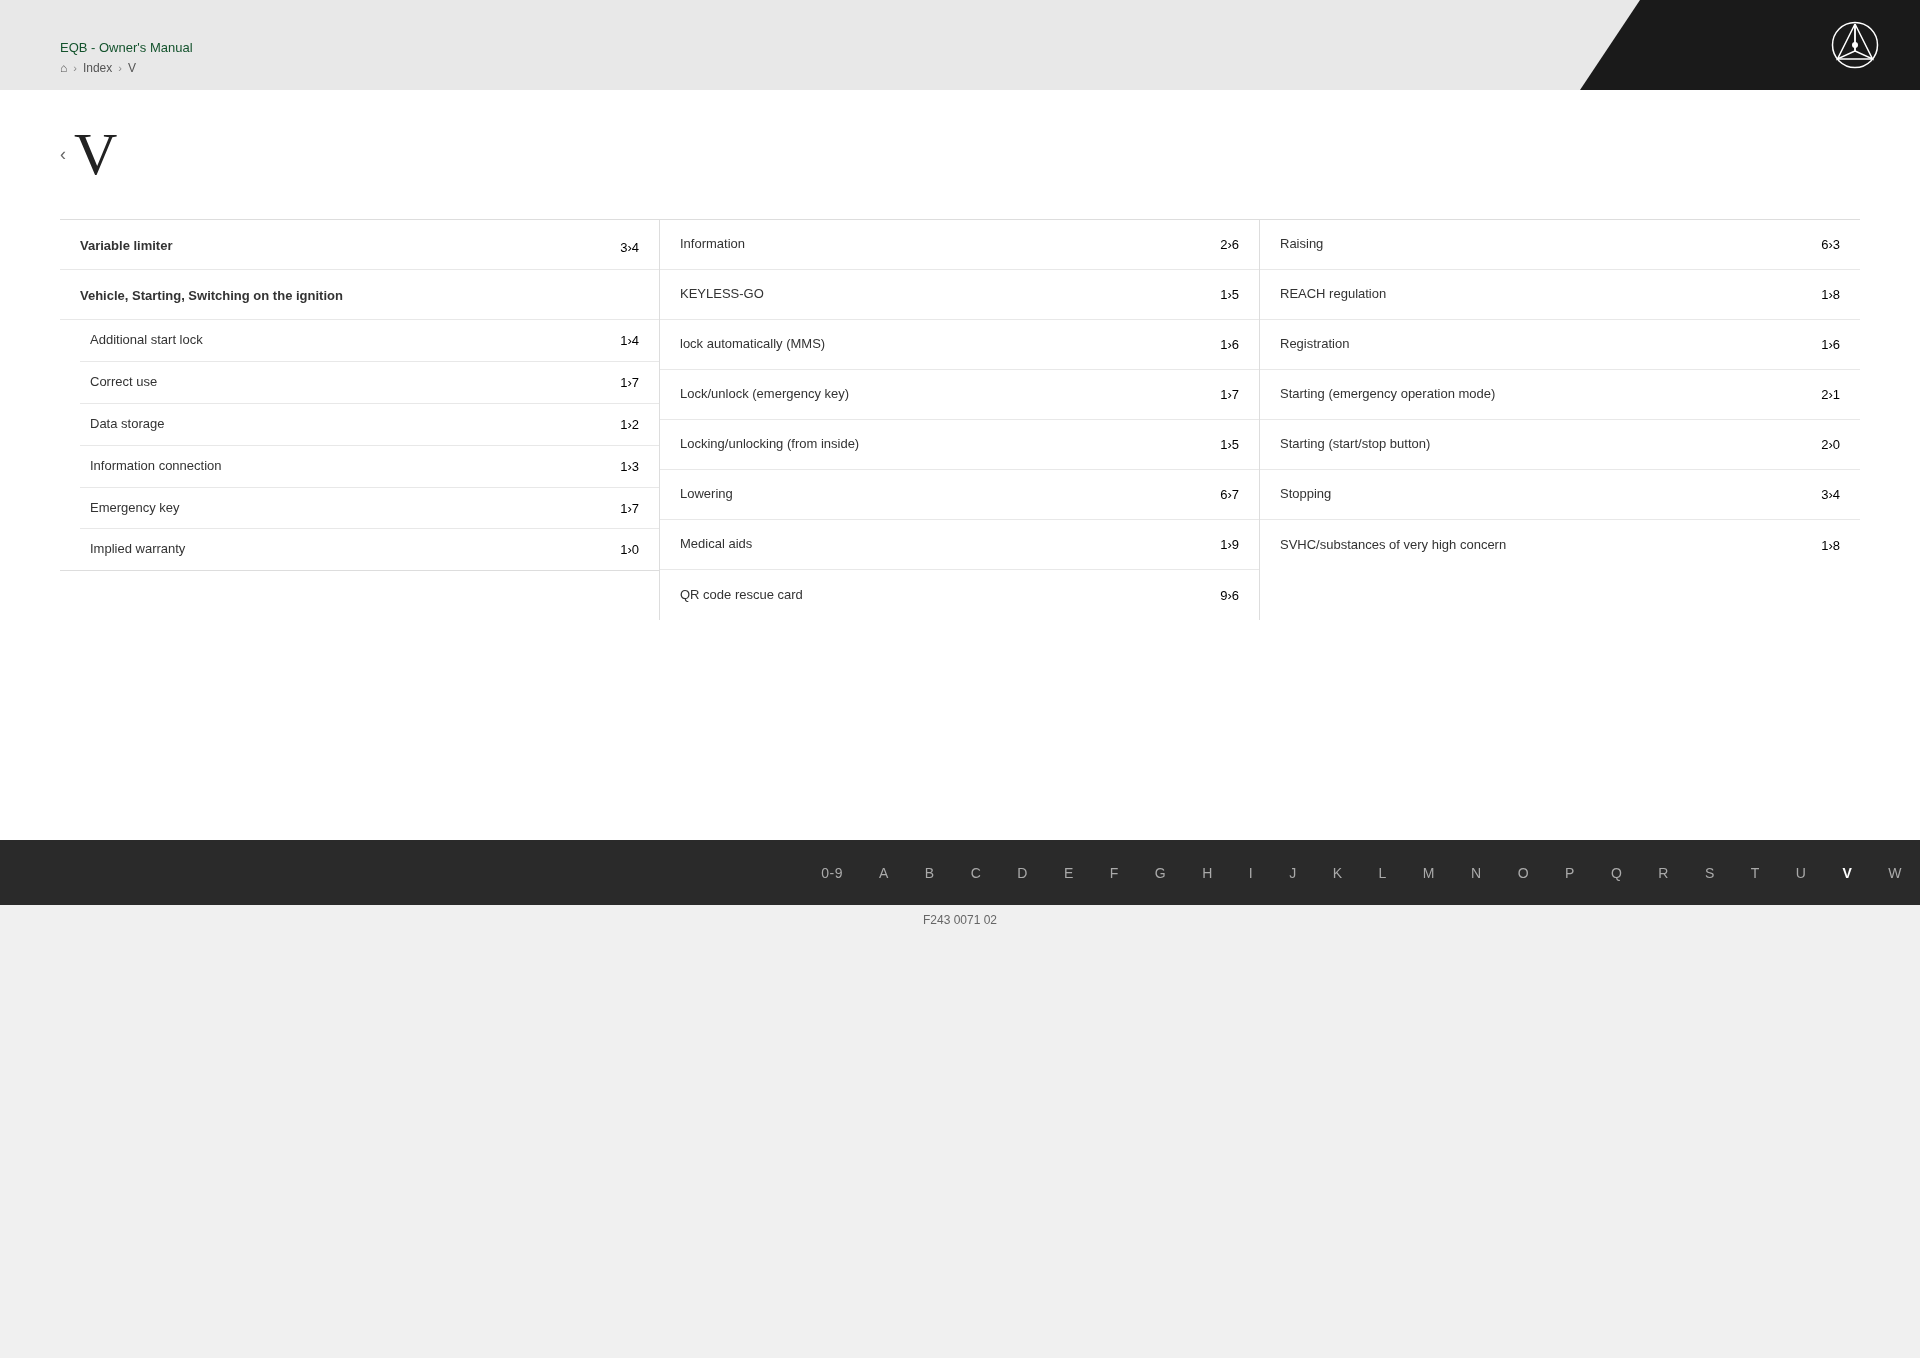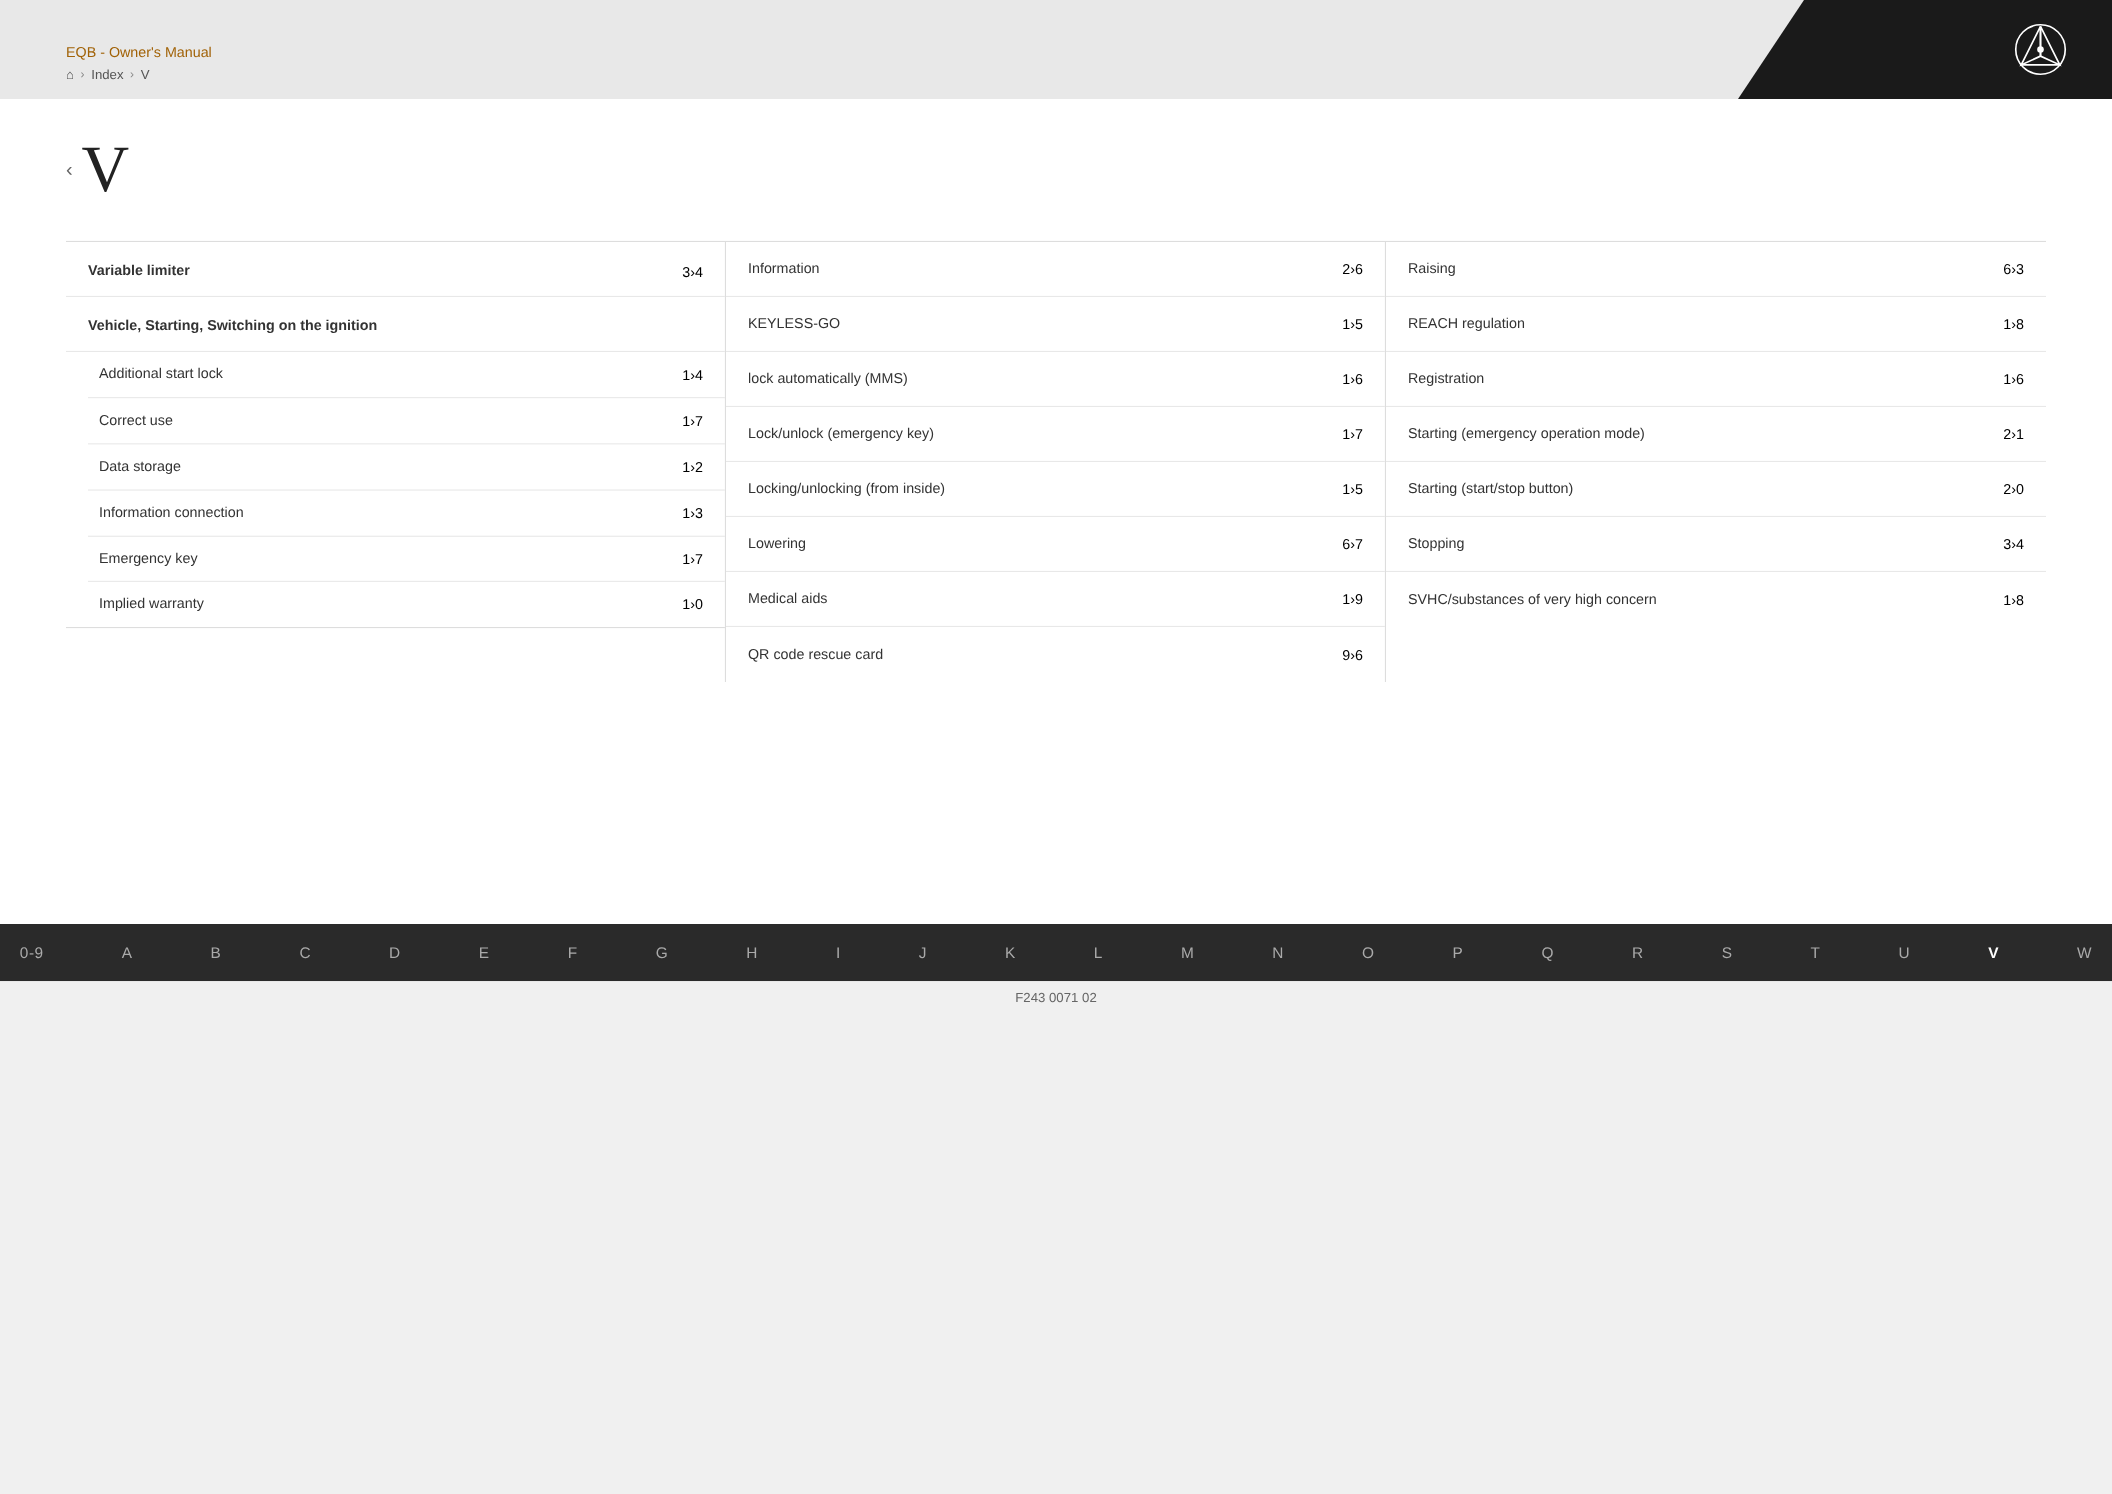--- a/index.html
+++ b/index.html
@@ -10,21 +10,21 @@
       background: #e8e8e8;
       height: 90px;
       display: flex;
       align-items: center;
       padding: 0 60px;
       position: relative;
     }
     .header-title-area {}
     .header-title {
       font-size: 13px;
-      color: #a16207;
+      color: #14532d;
       font-weight: normal;
       margin-bottom: 6px;
       margin-top: 24px;
     }
     .breadcrumb {
       display: flex;
       align-items: center;
       gap: 6px;
       font-size: 12px;
       color: #555;
@@ -146,24 +146,24 @@
 
     
     .page-num {
       font-size: 13px;
       color: #000000;
     }
 
     
     .bottom-nav {
       background: #2a2a2a;
-      height: 52px;
-      display: flex;
-      align-items: center;
-      justify-content: space-between;
+      height: 65px;
+      display: flex;
+      align-items: center;
+      justify-content: flex-end;
       gap: 0;
     }
     .bottom-nav-item {
       color: #aaa;
       font-size: 14px;
       padding: 0 18px;
       cursor: pointer;
       height: 100%;
       display: flex;
       align-items: center;

